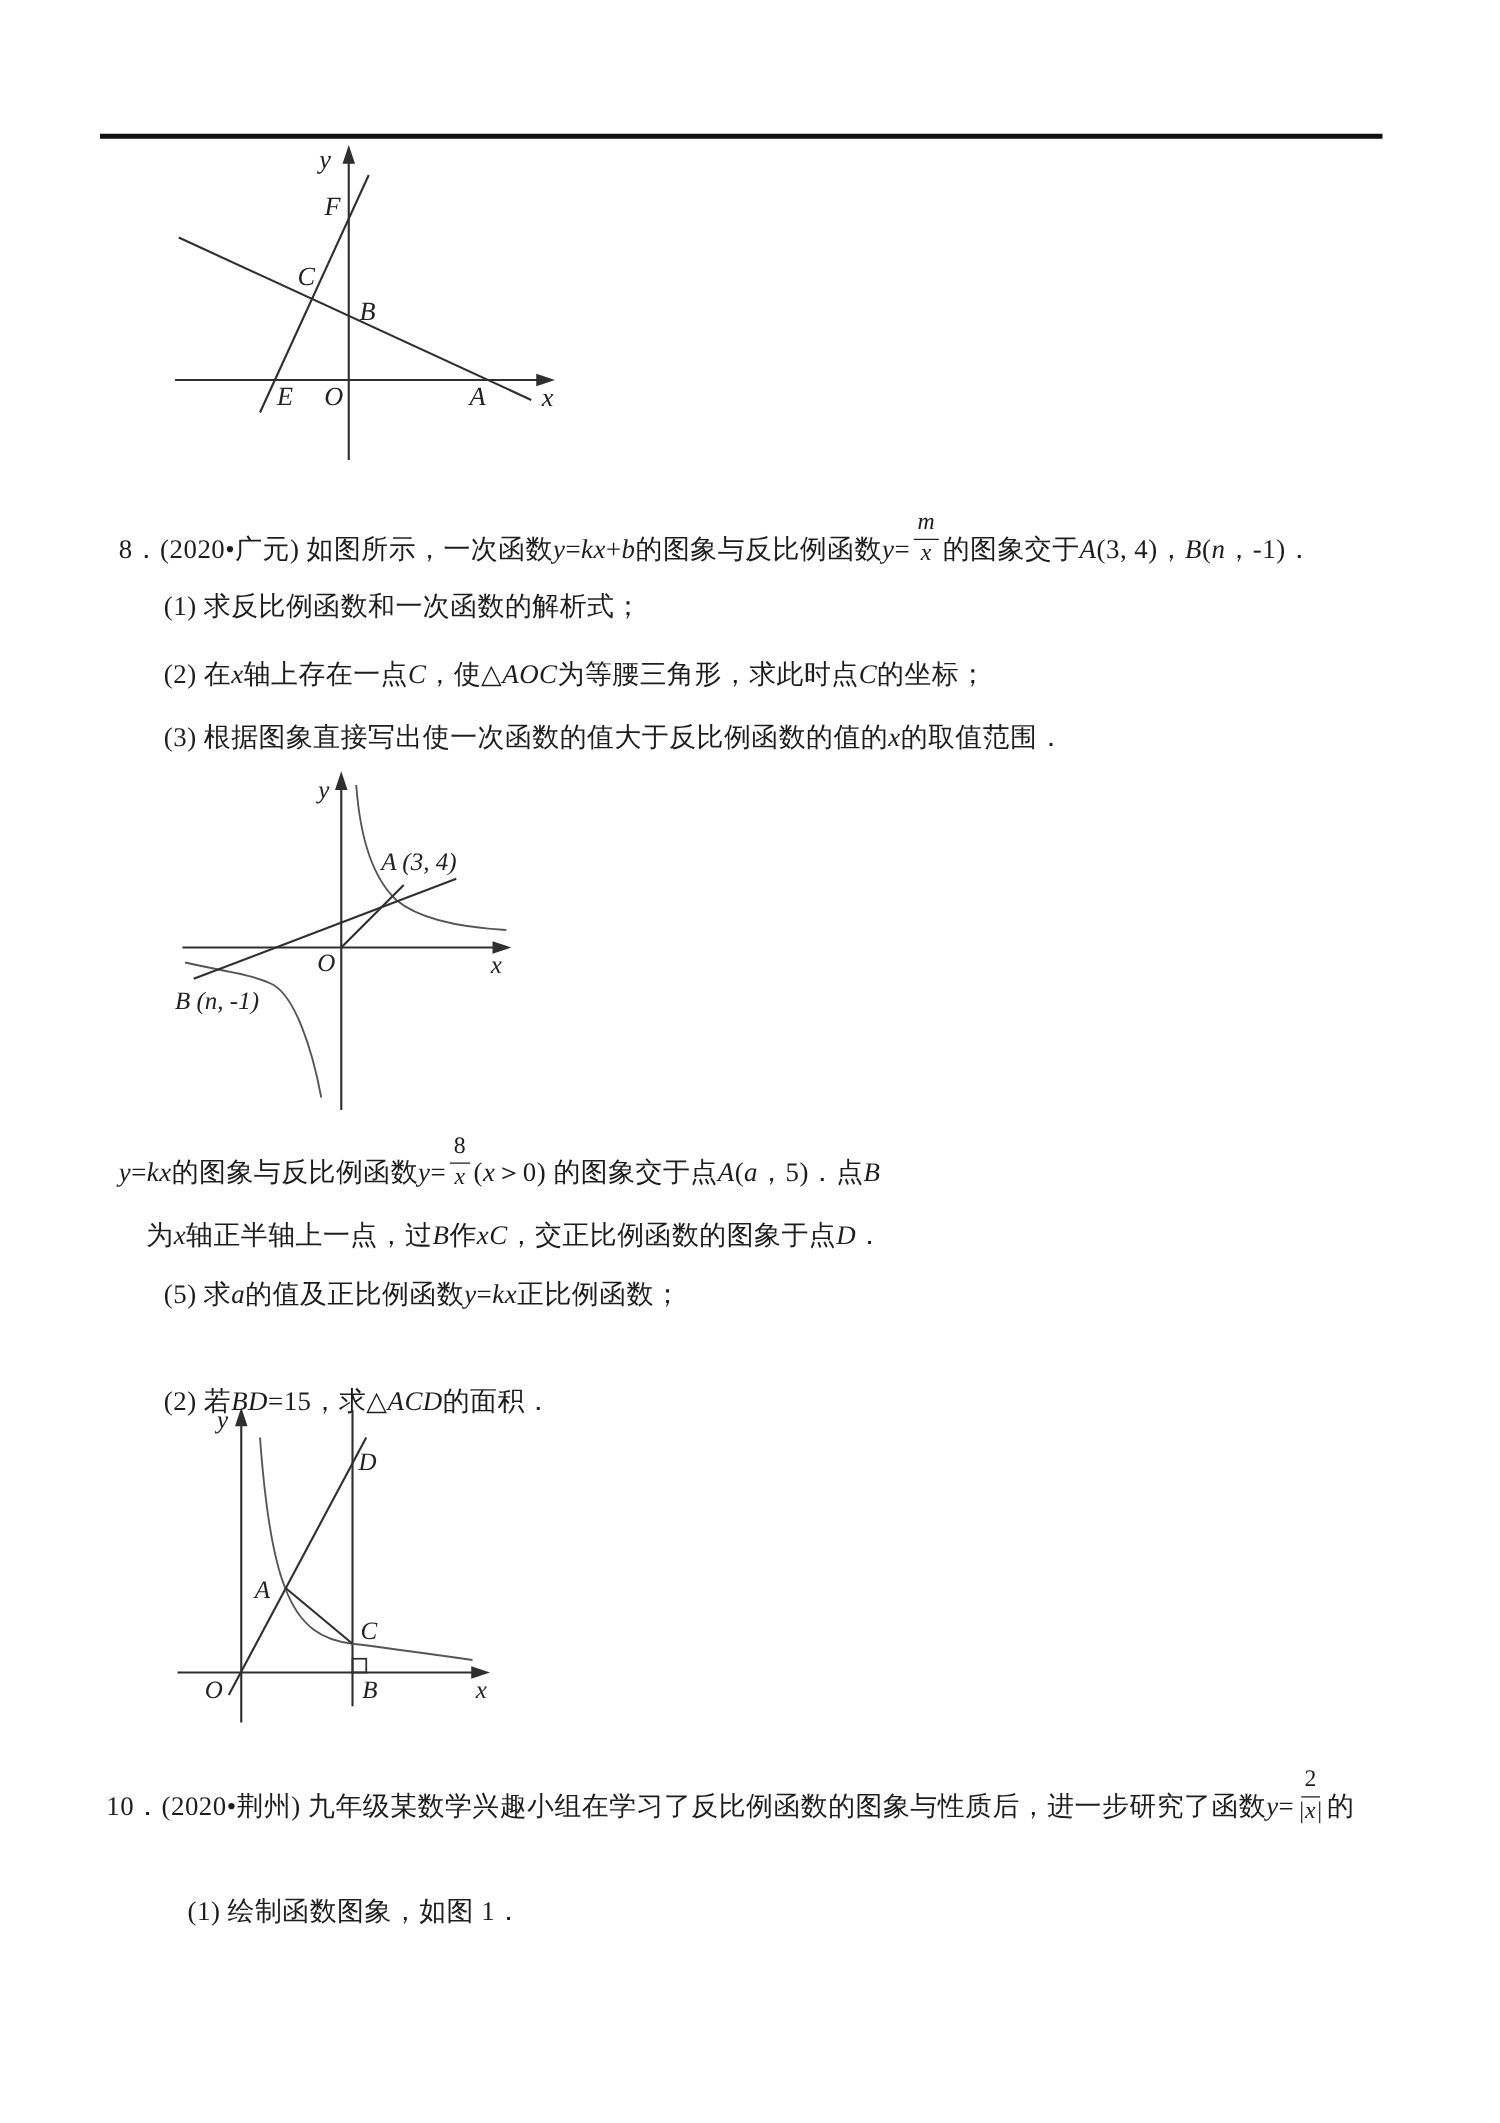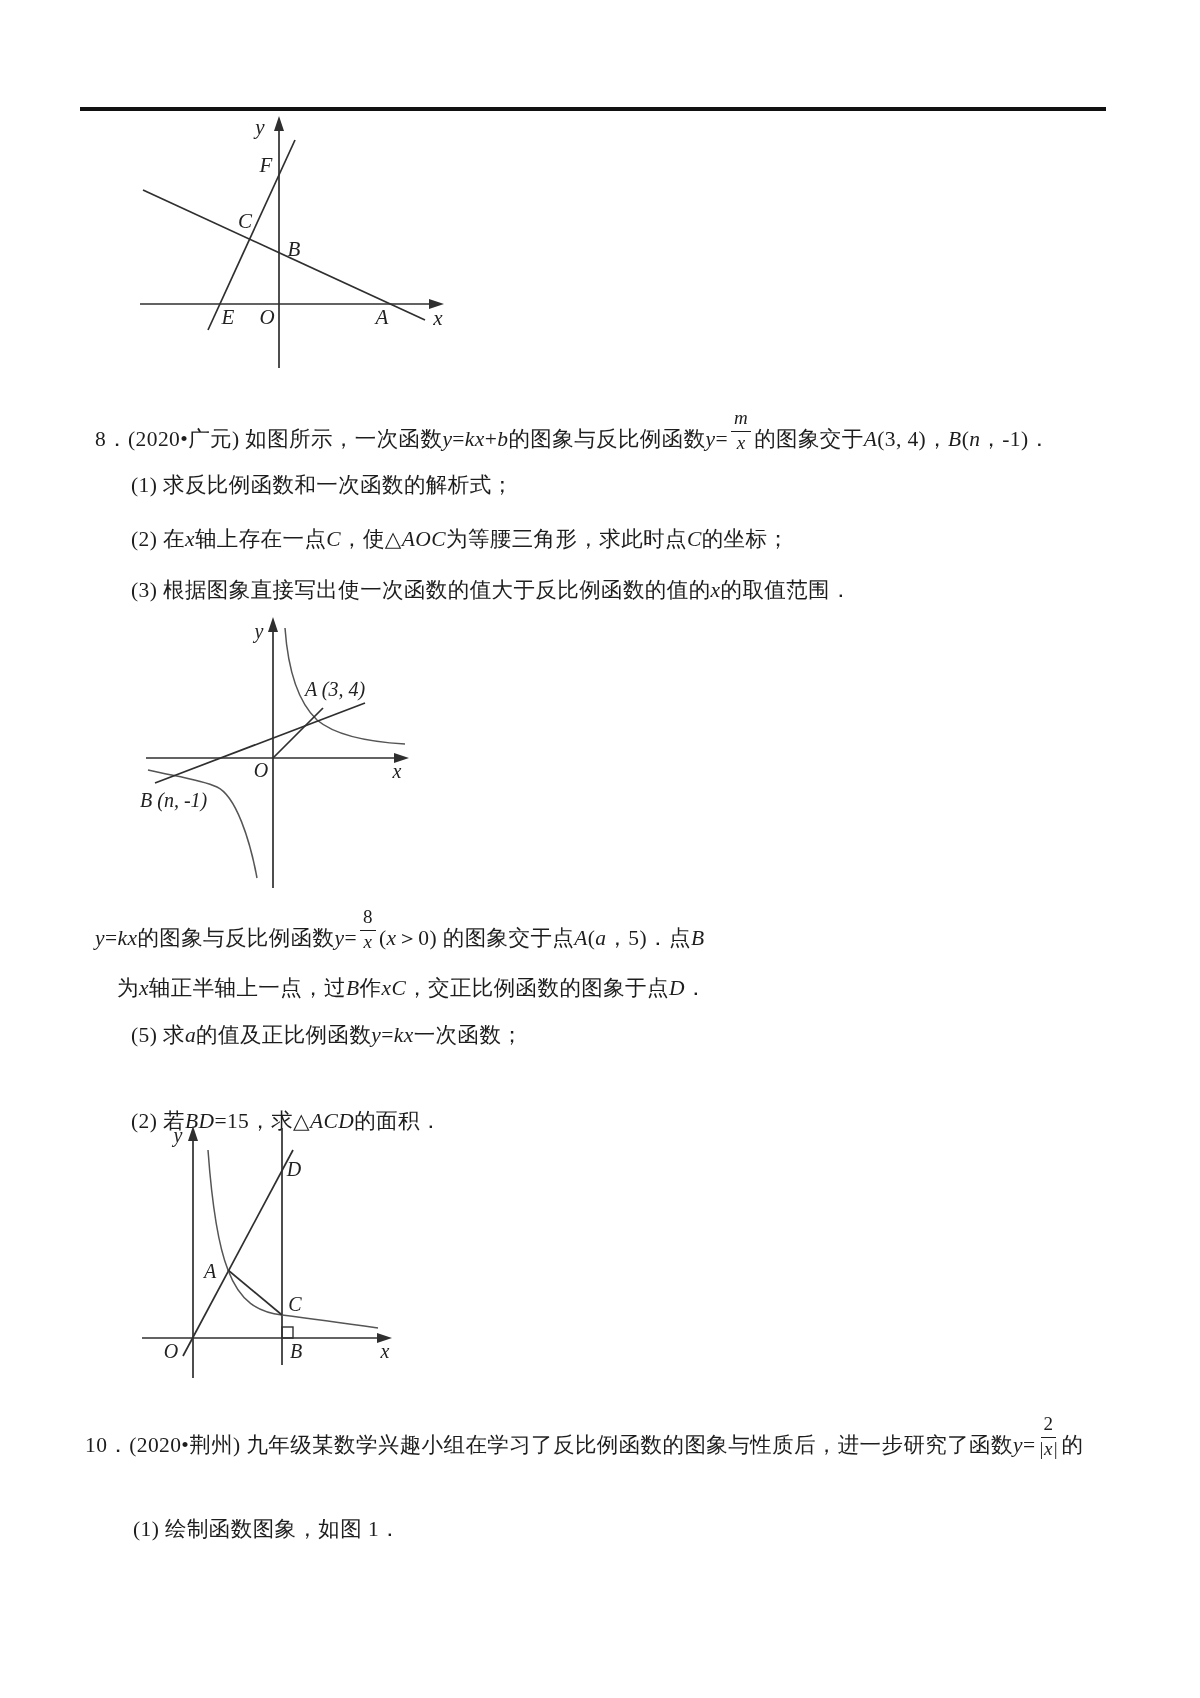--- a/index.html
+++ b/index.html
@@ -143,21 +143,21 @@
       <span class="mi">D</span>
       <span>．</span>
     </div>
   <div class="mline" style="left:131px;top:1021px">
       <span>(5) 求 </span>
       <span class="mi">a</span>
       <span> 的值及正比例函数 </span>
       <span class="mi">y</span>
       <span>=</span>
       <span class="mi">kx</span>
-      <span> 一次函数；</span>
+      <span> 正比例函数；</span>
     </div>
   <div class="mline" style="left:131px;top:1107px">
       <span>(2) 若 </span>
       <span class="mi">BD</span>
       <span>=15，求△</span>
       <span class="mi">ACD</span>
       <span> 的面积．</span>
     </div>
 
   <svg class="fig" style="left:138px;top:1120px" width="270" height="265" viewBox="0 0 270 265">
@@ -182,17 +182,17 @@
   <div class="mline" style="left:85px;top:1414px">
       <span>10．(2020•荆州) 九年级某数学兴趣小组在学习了反比例函数的图象与性质后，进一步研究了函数 </span>
       <span class="mi">y</span>
       <span>= </span>
       <span class="frac">
         <span class="fn">2</span>
         <span class="fd mi">|x|</span>
       </span>
       <span>的</span>
     </div>
-  <div class="mline" style="left:133px;top:1515px">
+  <div class="mline" style="left:150px;top:1515px">
       <span>(1) 绘制函数图象，如图 1．</span>
     </div>
 
 </div>
 
 </body></html>

